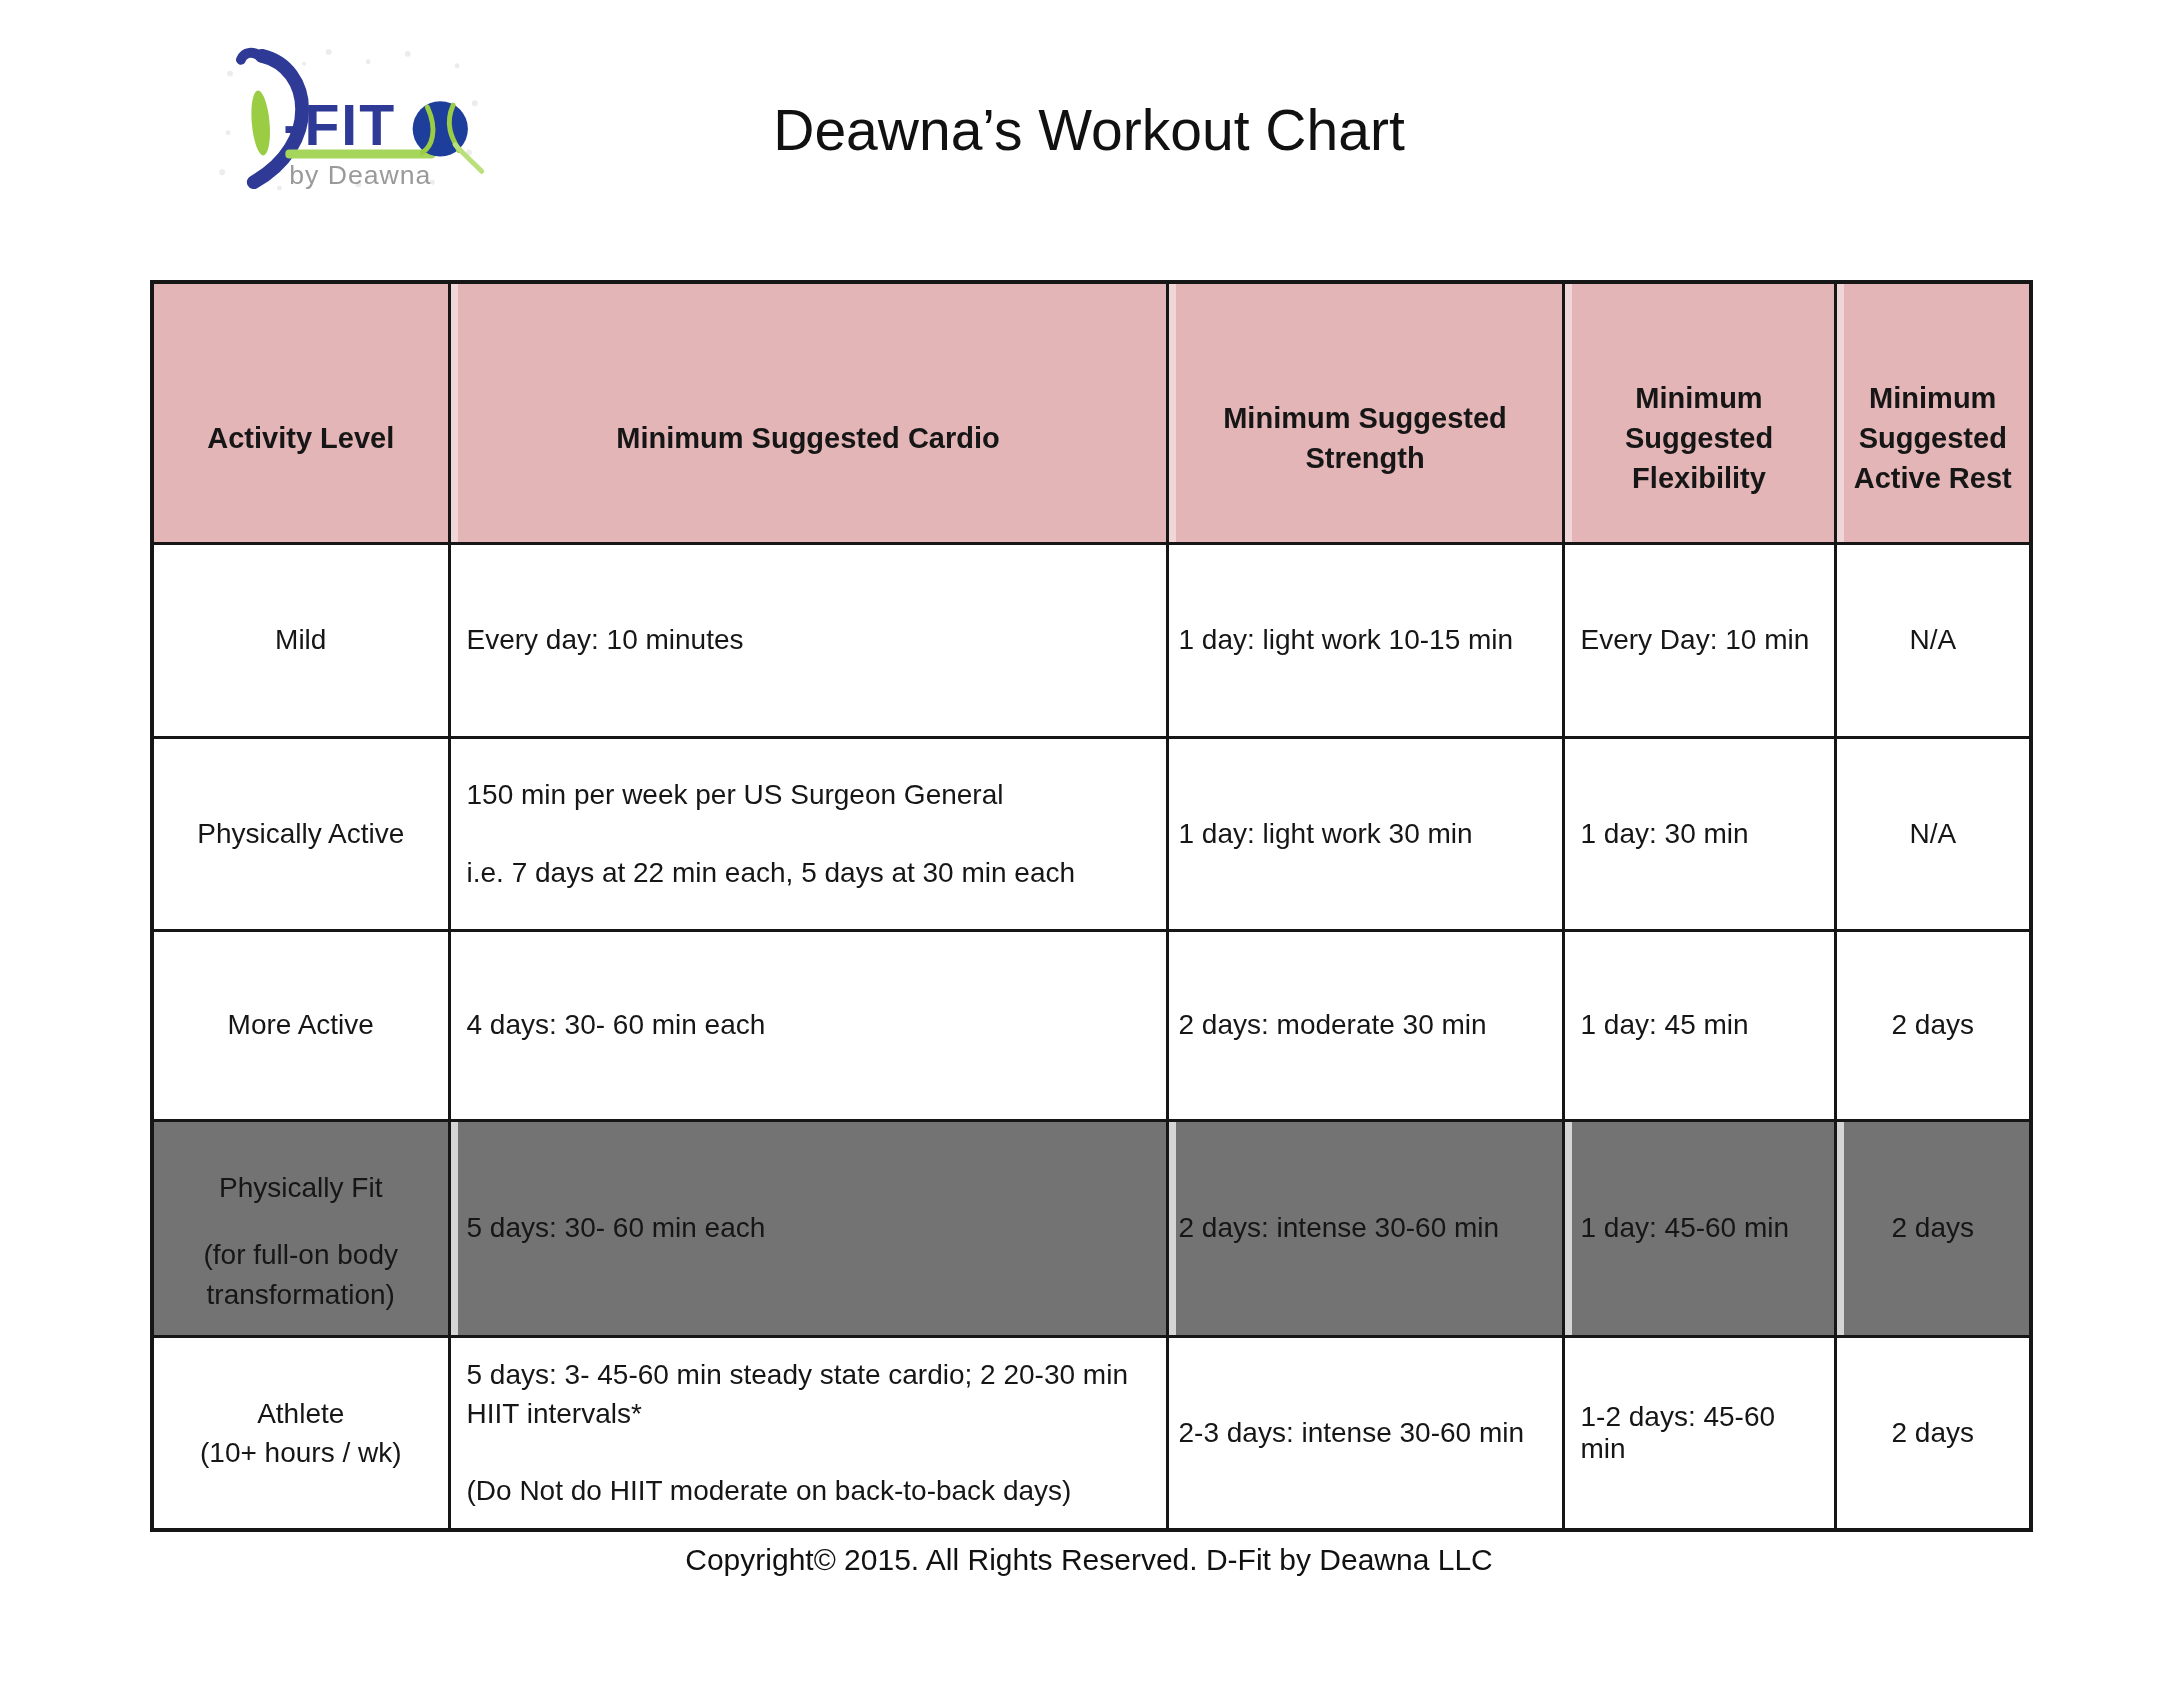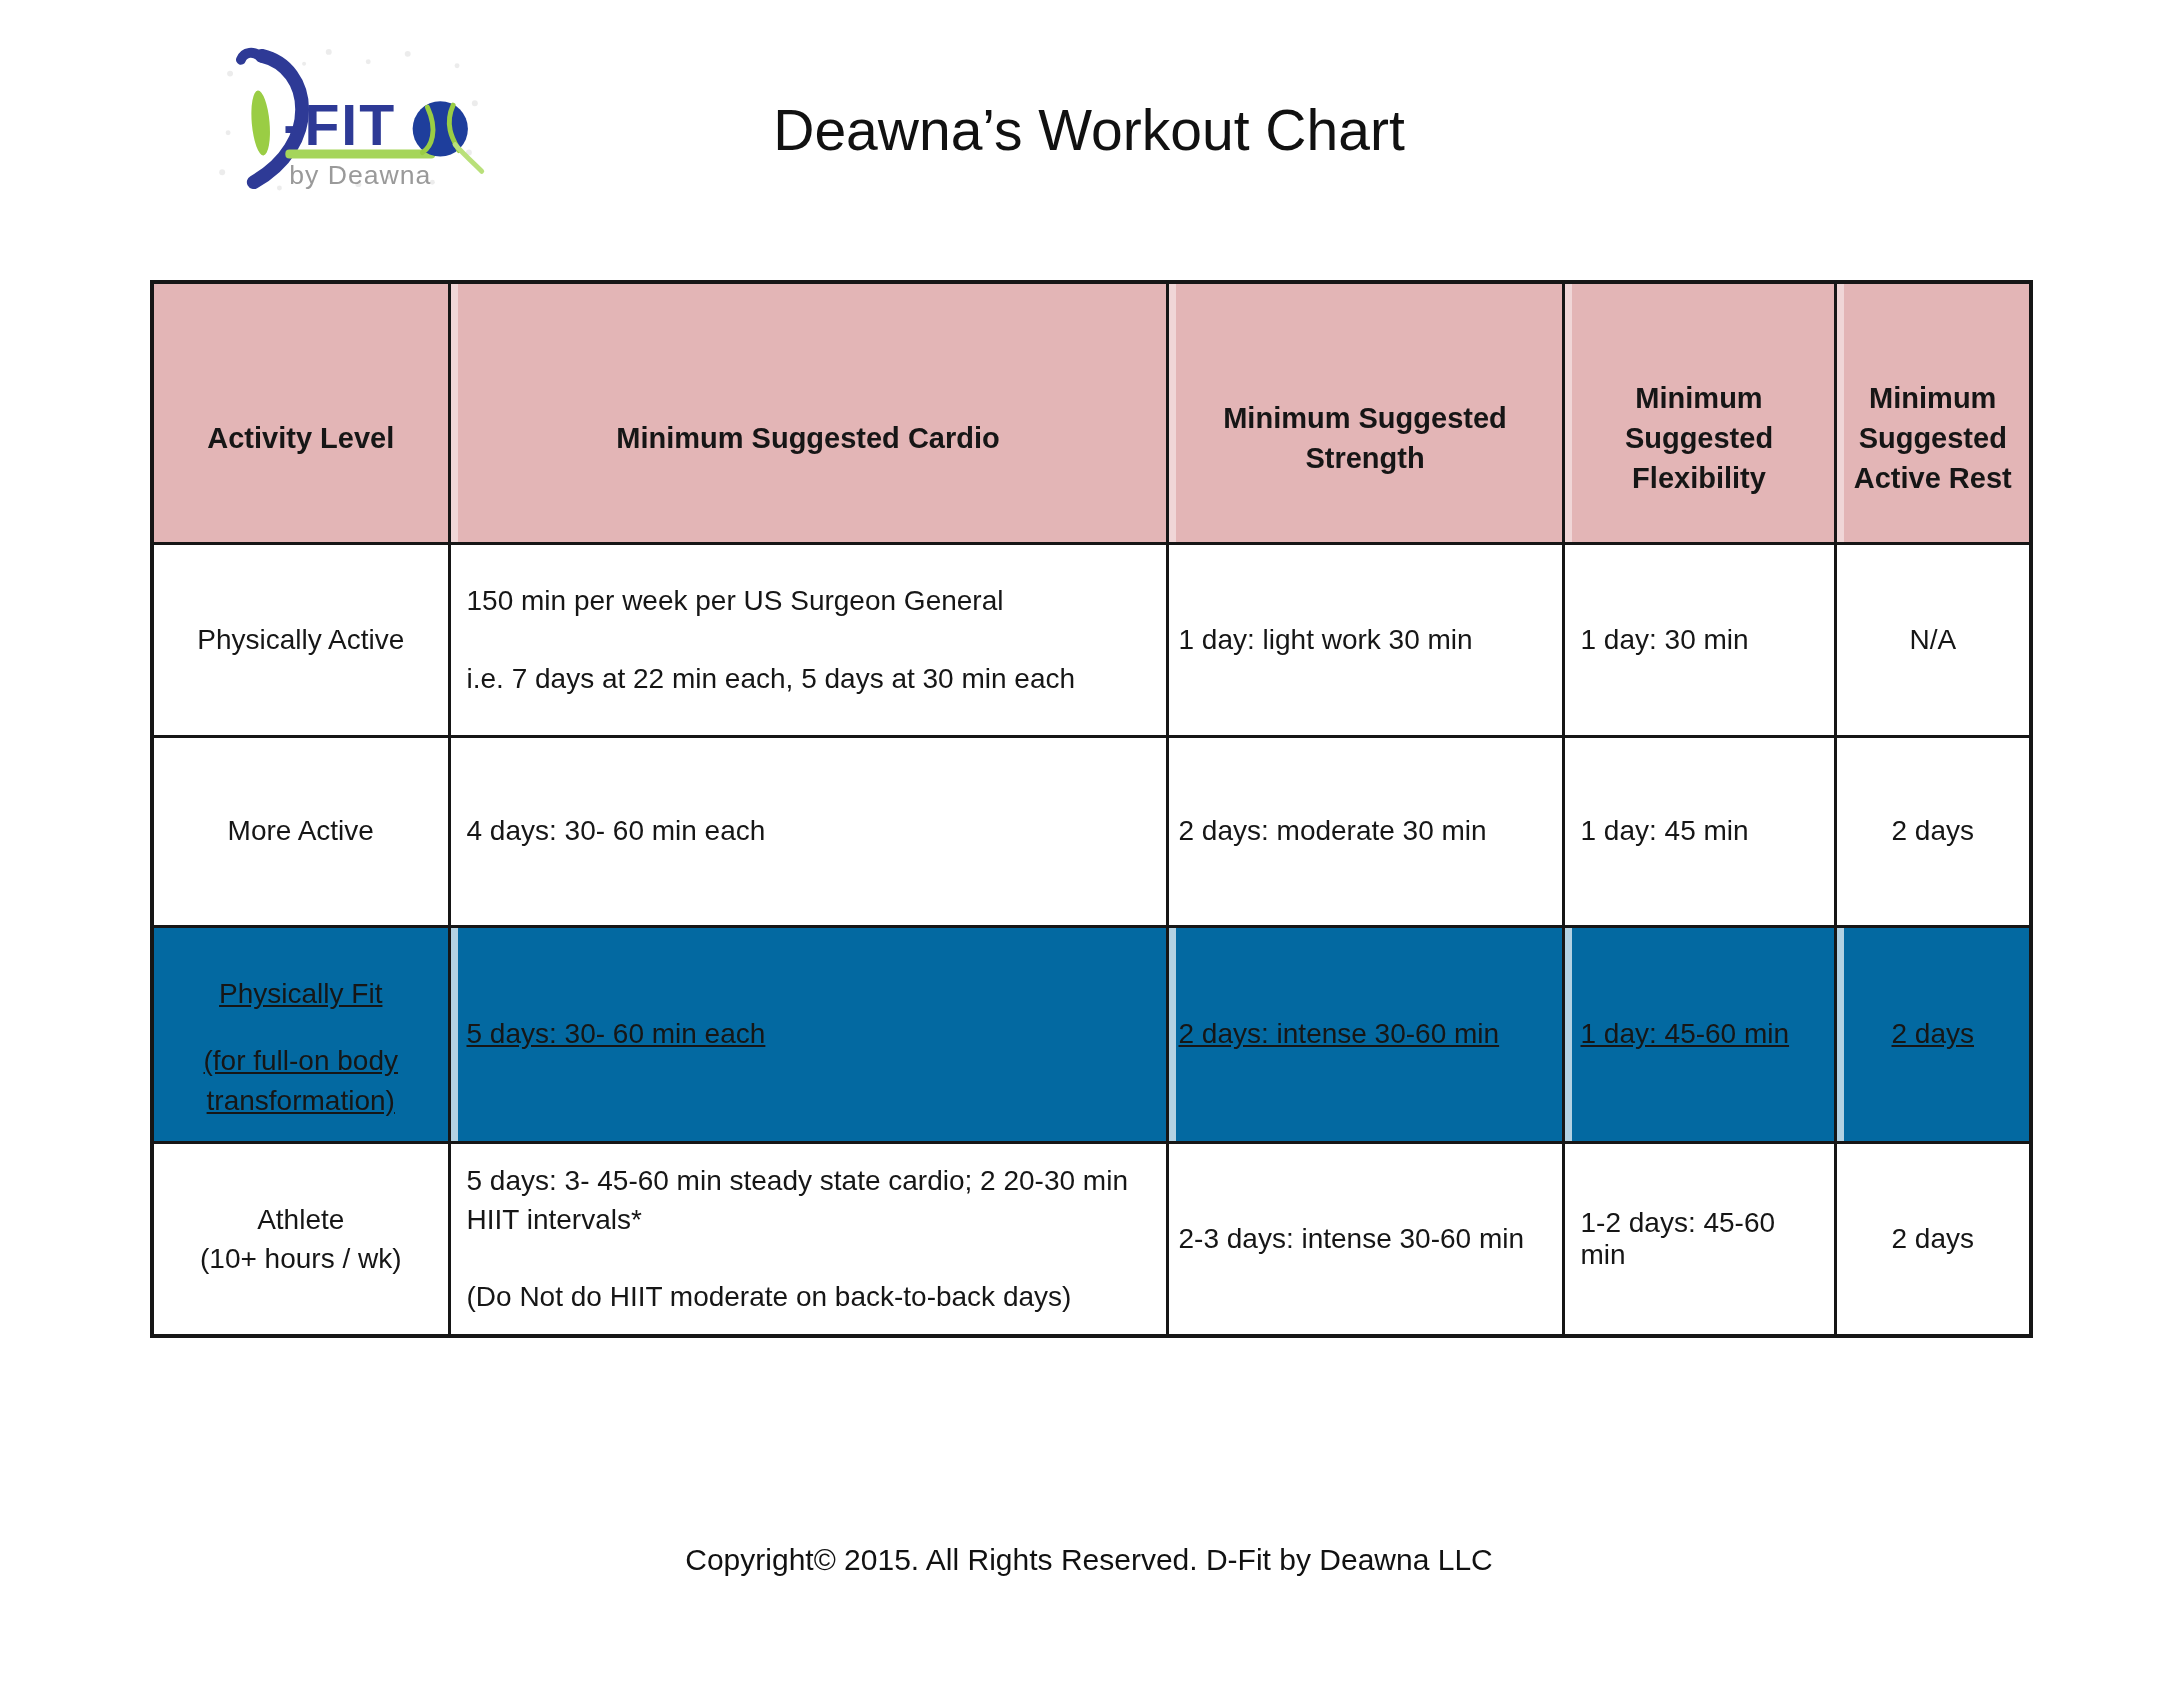--- a/index.html
+++ b/index.html
@@ -49,21 +49,21 @@
   td.c-activity { text-align:center; padding:0 10px; }
   td.c-cardio   { text-align:left; padding:0 14px 0 16px; }
   td.c-strength { text-align:left; padding:0 8px 0 10px; }
   td.c-flex     { text-align:left; padding:0 8px 0 16px; }
   td.c-rest     { text-align:center; padding:0 6px; }
 
   td p { margin:0; line-height:1.4; }
   td .cell-para + .cell-para { margin-top:38px; }
   td .cell-line { line-height:1.4; }
 
-  tr.highlight td { background:#0369a1;text-decoration:underline; }
+  tr.highlight td { background:#737373; }
   tr.highlight td:not(:first-child) { box-shadow: inset 7px 0 0 rgba(255,255,255,0.7); }
   td.pad-down { padding-top:26px; }
 
   tr.r-header { height:261px; }
   tr.r-1 { height:194px; }
   tr.r-2 { height:193px; }
   tr.r-3 { height:190px; }
   tr.r-4 { height:216px; }
   tr.r-5 { height:194px; }
 
@@ -139,20 +139,31 @@
         <div class="hwrap w-strength">Minimum Suggested Strength</div>
       </th>
       <th>
         <div class="hwrap w-flex">Minimum Suggested Flexibility</div>
       </th>
       <th>
         <div class="hwrap w-rest">Minimum Suggested Active Rest</div>
       </th>
     </tr>
 
+    <tr class="r-1">
+      <td class="c-activity">
+        <p class="cell-line">Mild</p>
+      </td>
+      <td class="c-cardio">
+        <p class="cell-para">Every day: 10 minutes</p>
+      </td>
+      <td class="c-strength">1 day: light work 10-15 min</td>
+      <td class="c-flex">Every Day: 10 min</td>
+      <td class="c-rest">N/A</td>
+    </tr>
 
     <tr class="r-2">
       <td class="c-activity">
         <p class="cell-line">Physically Active</p>
       </td>
       <td class="c-cardio">
         <p class="cell-para">150 min per week per US Surgeon General</p>
         <p class="cell-para">i.e. 7 days at 22 min each, 5 days at 30 min each</p>
       </td>
       <td class="c-strength">1 day: light work 30 min</td>

